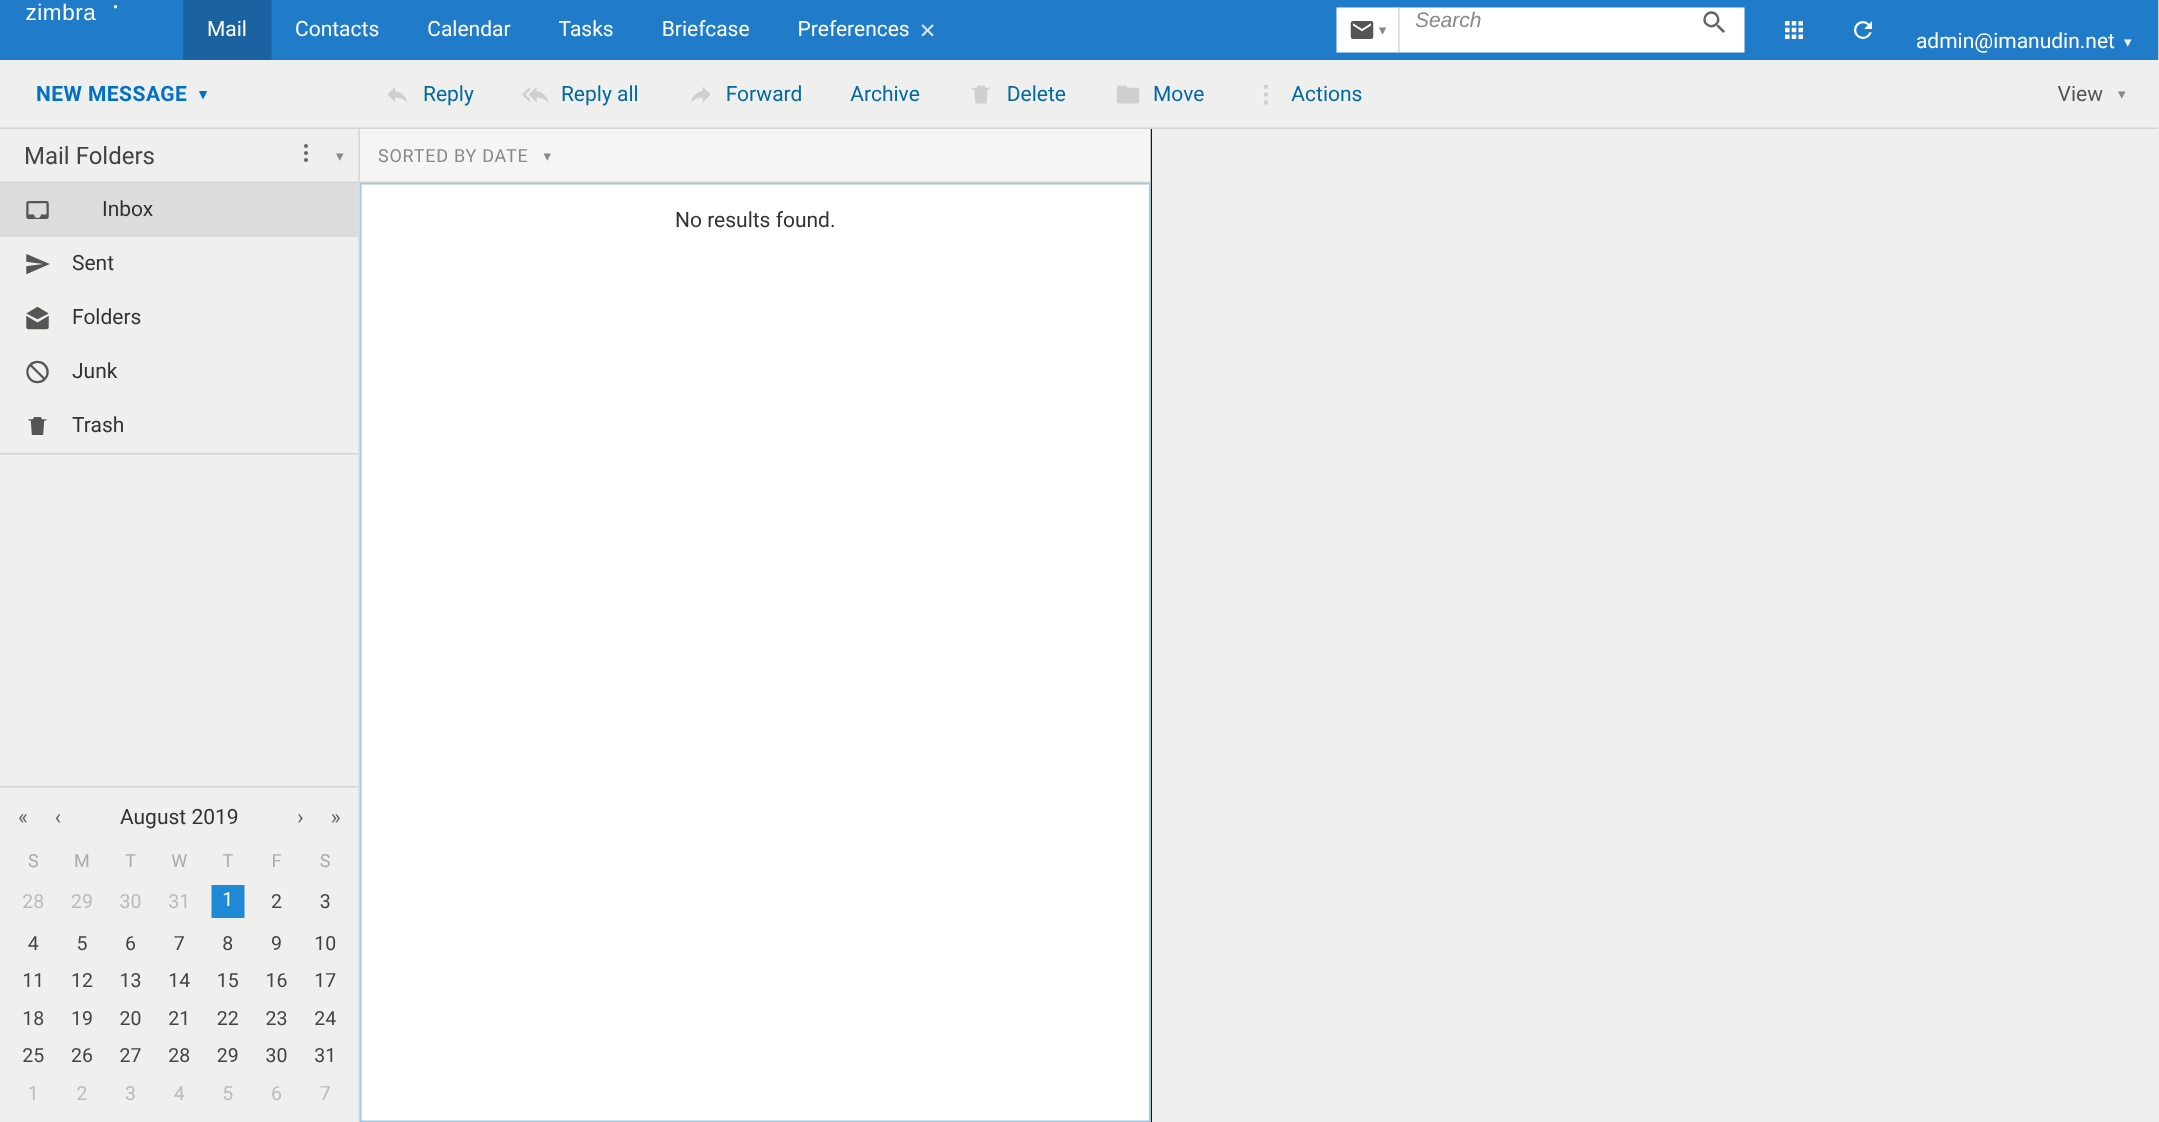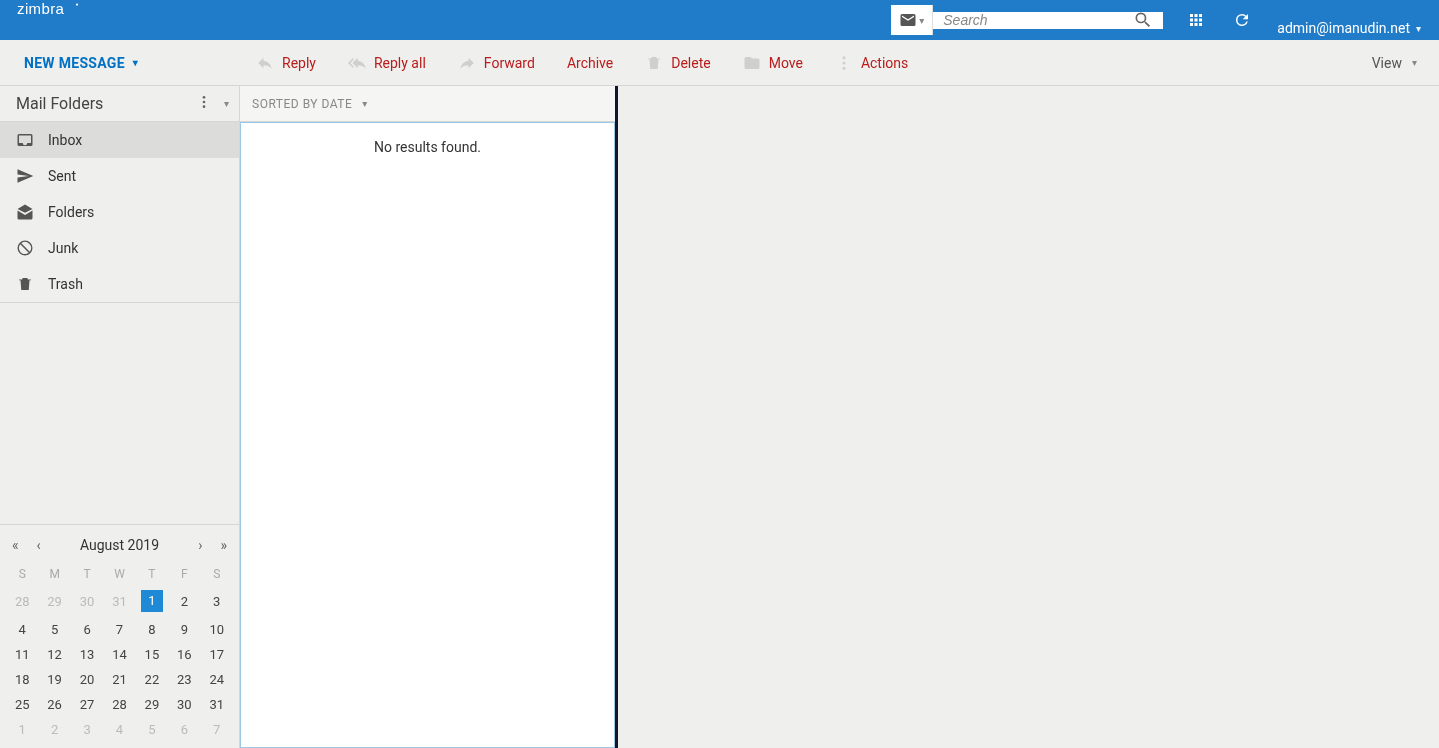--- a/index.html
+++ b/index.html
@@ -52,23 +52,23 @@
       background: #fff;
       color: #555;
       height: 30px;
       padding: 0 8px;
       border-right: 1px solid #ddd;
     }
     .search-scope svg { width: 18px; height: 18px; fill: #555; }
     .scope-caret { margin-left: 2px; font-size: 10px; color: #888; }
     .search-box {
       background: #fff;
-      height: 17px;
-      display: flex;
-      align-items: center;
+      height: 30px;
+      display: flex;
+      align-items: flex-start;
       width: 230px;
       padding: 0 6px 0 10px;
     }
     .search-input {
       flex: 1;
       border: none;
       outline: none;
       font-size: 14px;
       font-style: italic;
       color: #555;
@@ -111,21 +111,21 @@
       display: flex;
       align-items: center;
       cursor: pointer;
       width: 240px;
     }
     .compose .caret { margin-left: 8px; font-size: 10px; color:#0071c5; }
     .tb-btn {
       display: flex;
       align-items: center;
       padding: 0 16px;
-      color: #b91c1c;
+      color: #0369a1;
       cursor: default;
       font-size: 14px;
     }
     .tb-btn svg { width: 18px; height: 18px; fill: #cfcfcd; margin-right: 8px; }
     .tb-right {
       margin-left: auto;
       display: flex;
       align-items: center;
       padding: 0 22px 0 10px;
       color: #555;
@@ -159,21 +159,21 @@
     .folders { padding: 0; }
     .folder {
       display: flex;
       align-items: center;
       height: 36px;
       padding: 0 16px;
       cursor: pointer;
       color: #333;
       font-size: 14px;
     }
-    .folder.active { background: #dcdcda; }
+    .folder.active { background: #dcdcda; gap: 20px; }
     .folder svg { width: 18px; height: 18px; fill: #555; margin-right: 14px; }
     .sb-gap { flex: 1; border-bottom: 1px solid #d6d6d4; }
     .sb-gap-top { border-top: 1px solid #d6d6d4; }
     
     .mini-cal { padding: 8px 6px 6px; color: #555; }
     .mc-head {
       display: flex;
       align-items: center;
       justify-content: space-between;
       padding: 4px 6px 10px;
@@ -188,22 +188,22 @@
     table.mc td {
       text-align: center; font-size: 13px; padding: 5px 0; color:#444;
     }
     table.mc td.dim { color:#bbb; }
     table.mc td.today span {
       display:inline-block; width:22px; height:22px; line-height:22px;
       background:#1f89d5; color:#fff;
     }
     
     .list-pane {
-      width: 378px;
-      border-right: 3px solid #0f172a;
+      width: 528px;
+      border-right: 1px solid #0f172a;
       background: #efefed;
       display: flex;
       flex-direction: column;
     }
     .list-header {
       height: 36px;
       display: flex;
       align-items: center;
       padding: 0 12px;
       border-bottom: 1px solid #d6d6d4;
@@ -229,20 +229,41 @@
 </head>
 <body>
 
 <div class="header">
   <div class="logo">
     <svg viewBox="0 0 120 24" width="92">
         <text x="0" y="18" font-family="Arial" font-size="20" fill="#fff" font-weight="500" letter-spacing="0.5">zimbra</text>
         <circle cx="80" cy="6" r="1.5" fill="#fff"></circle>
       </svg>
   </div>
+  <div class="nav">
+    <div class="nav-tab active">
+        <span>Mail</span>
+      </div>
+    <div class="nav-tab">
+        <span>Contacts</span>
+      </div>
+    <div class="nav-tab">
+        <span>Calendar</span>
+      </div>
+    <div class="nav-tab">
+        <span>Tasks</span>
+      </div>
+    <div class="nav-tab">
+        <span>Briefcase</span>
+      </div>
+    <div class="nav-tab">
+      <span>Preferences</span>
+      <span class="tab-close">✕</span>
+    </div>
+  </div>
   <div class="spacer"></div>
   <div class="search-wrap">
     <div class="search-scope">
       <svg viewBox="0 0 24 24">
           <path d="M20 4H4a2 2 0 0 0-2 2v12a2 2 0 0 0 2 2h16a2 2 0 0 0 2-2V6a2 2 0 0 0-2-2zm0 4-8 5-8-5V6l8 5 8-5v2z"></path>
         </svg>
       <span class="scope-caret">▾</span>
     </div>
     <div class="search-box">
       <input class="search-input" placeholder="Search" style="">

